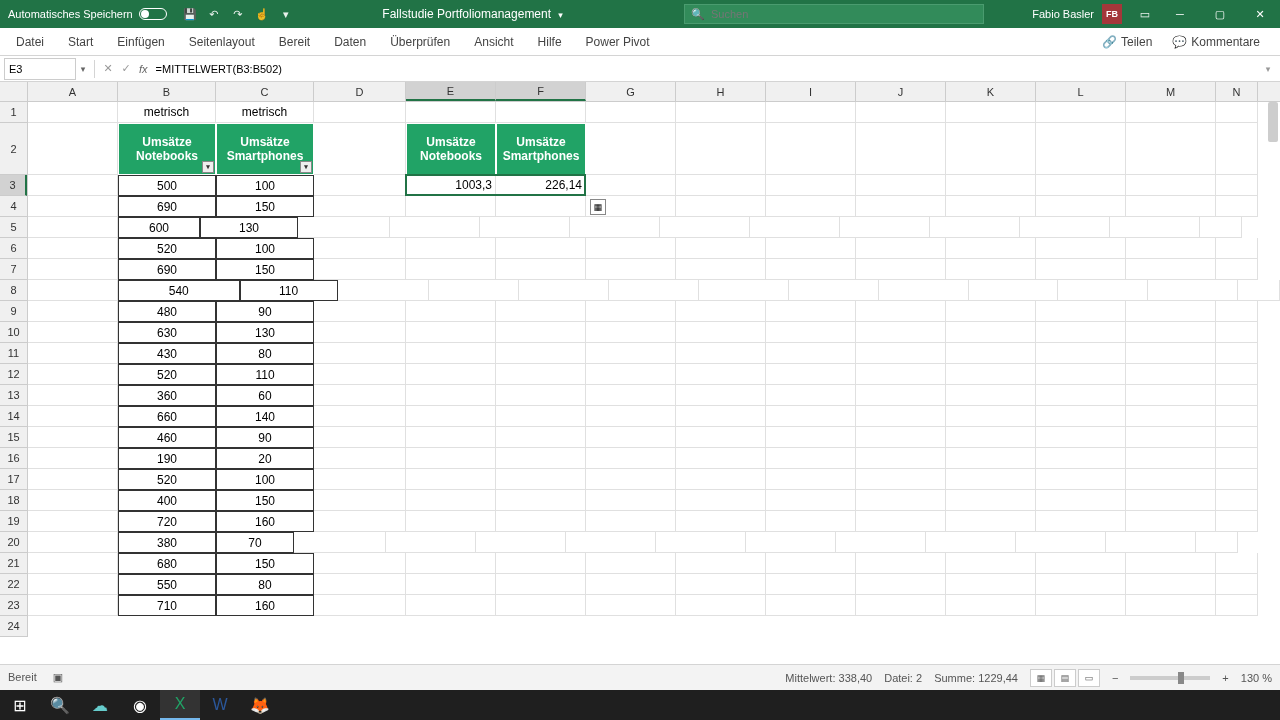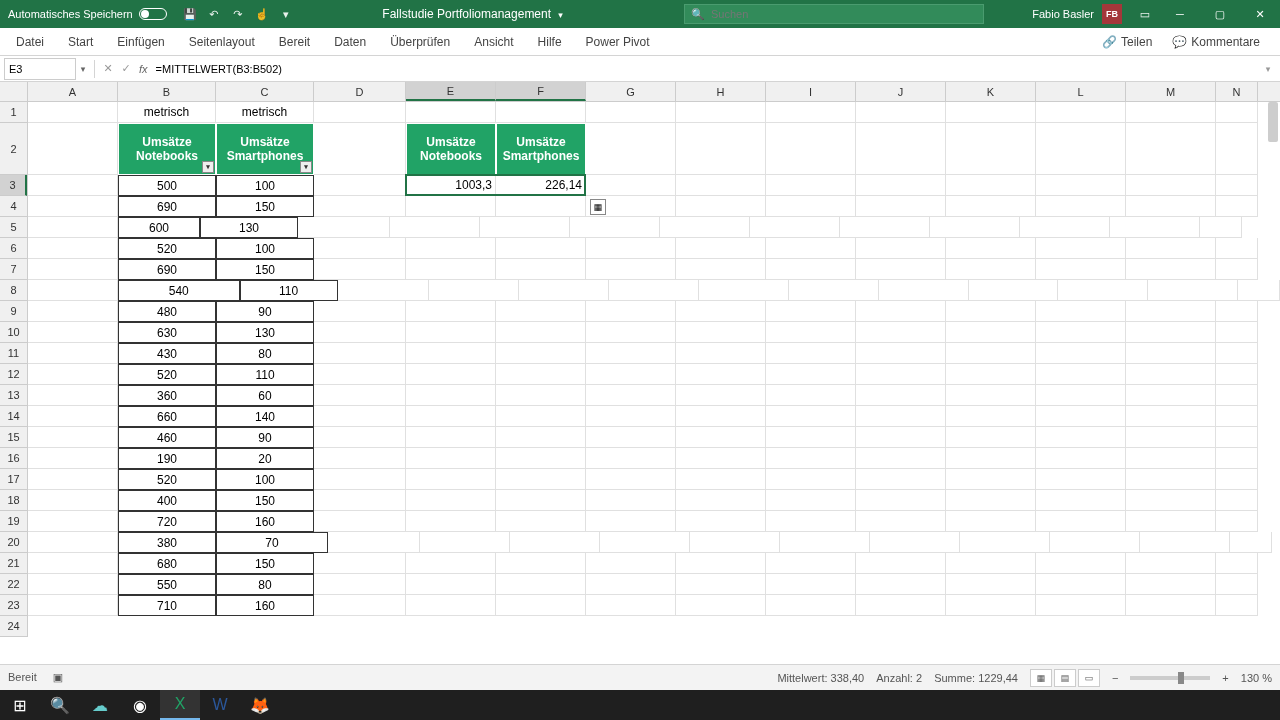--- a/index.html
+++ b/index.html
@@ -507,21 +507,21 @@
           <div class="cell" style="width: 90px;"></div>
           <div class="cell" style="width: 90px;"></div>
           <div class="cell" style="width: 90px;"></div>
           <div class="cell" style="width: 90px;"></div>
           <div class="cell" style="width: 90px;"></div>
           <div class="cell" style="width: 42px;"></div>
         </div>
         <div class="row">
           <div class="cell" style="width: 90px;"></div>
           <div class="cell data-b" style="width: 98px;">380</div>
-          <div class="cell data-b" style="width: 112px;">70</div>
+          <div class="cell data-b" style="width: 78px;">70</div>
           <div class="cell" style="width: 92px;"></div>
           <div class="cell" style="width: 90px;"></div>
           <div class="cell" style="width: 90px;"></div>
           <div class="cell" style="width: 90px;"></div>
           <div class="cell" style="width: 90px;"></div>
           <div class="cell" style="width: 90px;"></div>
           <div class="cell" style="width: 90px;"></div>
           <div class="cell" style="width: 90px;"></div>
           <div class="cell" style="width: 90px;"></div>
           <div class="cell" style="width: 90px;"></div>
@@ -613,21 +613,21 @@
     </div>
   </div>
 
   <div class="status-bar" style="bottom:30px;">
     <div class="status-left">
       <span>Bereit</span>
       <span>▣</span>
     </div>
     <div class="status-right">
       <span><span>Mittelwert:</span> <span>338,40</span></span>
-      <span><span>Anzahl:</span> <span>2</span></span>
+      <span><span>Datei:</span> <span>2</span></span>
       <span><span>Summe:</span> <span>1229,44</span></span>
       <div class="view-btns">
         <div class="view-btn">▦</div>
         <div class="view-btn">▤</div>
         <div class="view-btn">▭</div>
       </div>
       <span>−</span>
       <div class="zoom-slider"></div>
       <span>+</span>
       <span>130 %</span>

